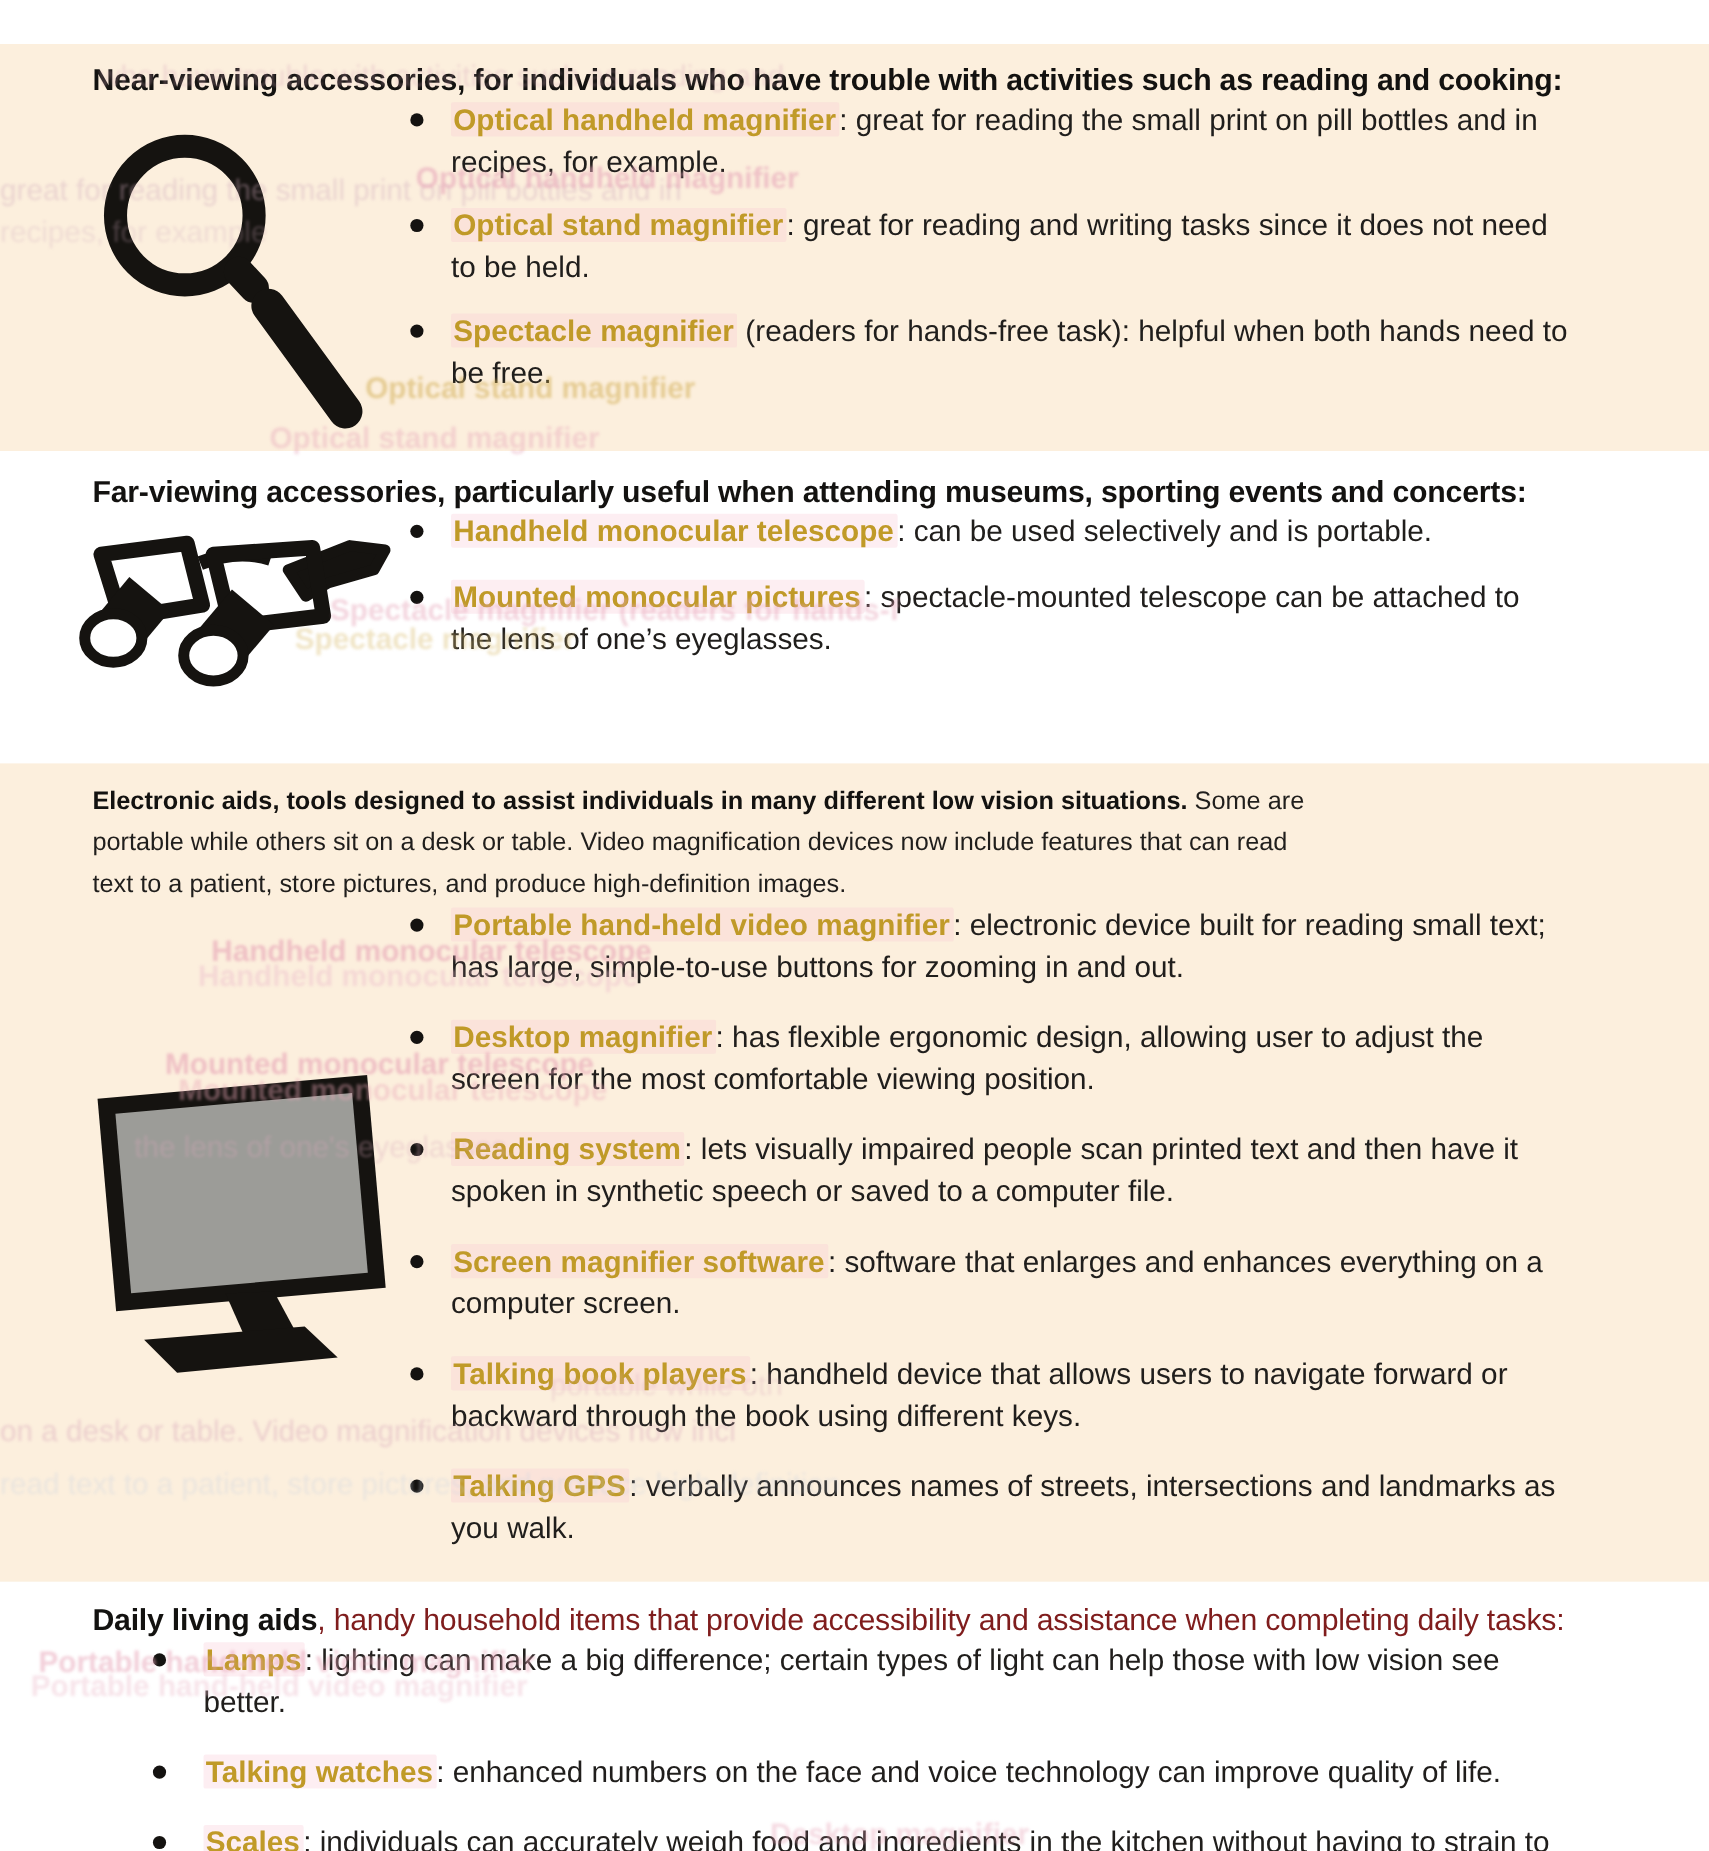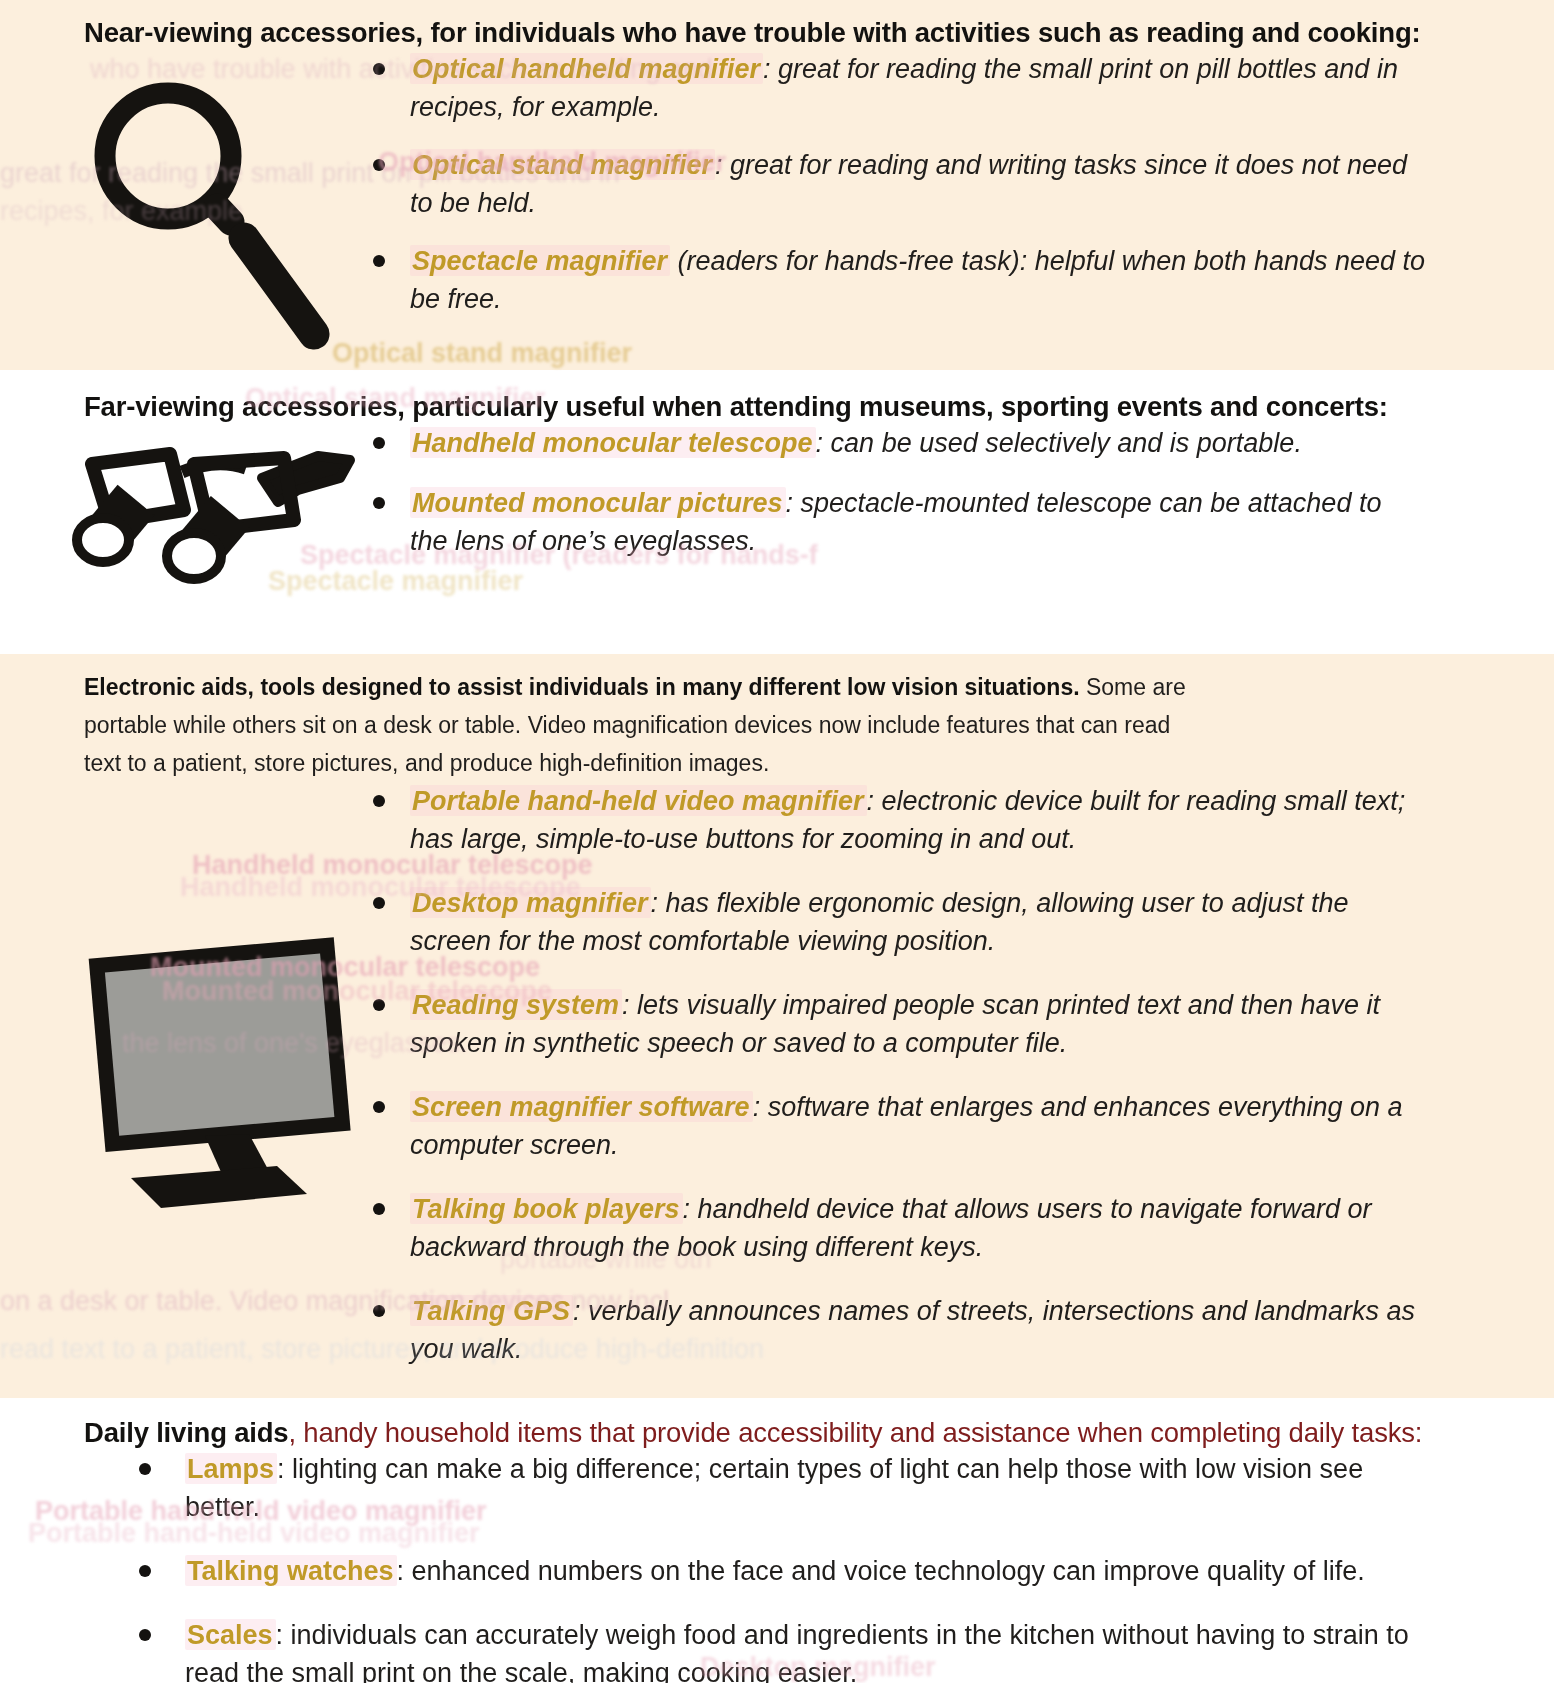--- a/index.html
+++ b/index.html
@@ -3,37 +3,37 @@
 <meta charset="utf-8">
 <style>
   html,body{margin:0;padding:0;background:#ffffff;}
   .page{
     position:relative;width:1554px;height:1683px;overflow:hidden;
     font-family:"Liberation Sans",sans-serif;color:#201e1c;background:#ffffff;
   }
   .band{position:relative;width:100%;box-sizing:border-box;}
   .cream{background:#fcefdd;}
   .white{background:#ffffff;}
-  .band-a{height:370px;padding-top:16px;}
+  .band-a{height:370px;padding-top:16px;margin-top:40px;}
   .band-b{height:284px;padding-top:20px;}
   .band-c{height:744px;padding-top:14px;}
   .band-d{height:346px;padding-top:18px;}
   .heading{
     font-weight:bold;font-size:27.5px;line-height:34px;
     margin:0 60px 0 84px;white-space:nowrap;letter-spacing:-0.2px;color:#131210;
   }
   .heading .reg{font-weight:normal;color:#7f1d1d;}
   .para{margin:0 60px 0 84px;font-size:23px;line-height:38px;}
   .pline{white-space:nowrap;}
   .pline .b{font-weight:bold;color:#131210;}
   ul.blist,ul.dlist{list-style:none;margin:0;padding:0;}
   ul.blist{margin-left:410px;}
   ul.dlist{margin-left:185px;}
   ul.blist li,ul.dlist li{position:relative;font-size:27px;line-height:38px;}
-  ul.blist li{margin-bottom:26px;font-style:italic;}
+  ul.blist li{margin-bottom:26px;}
   .band-a ul.blist li{margin-bottom:20px;}
   .band-b ul.blist li{margin-bottom:22px;}
   ul.dlist li{margin-bottom:26px;}
   ul.blist li::before,ul.dlist li::before{
     content:"";position:absolute;width:12px;height:12px;border-radius:50%;
     background:#141210;top:13px;
   }
   ul.blist li::before{left:-37px;}
   ul.dlist li::before{left:-46px;}
   .mt-a{margin-top:38px;}

